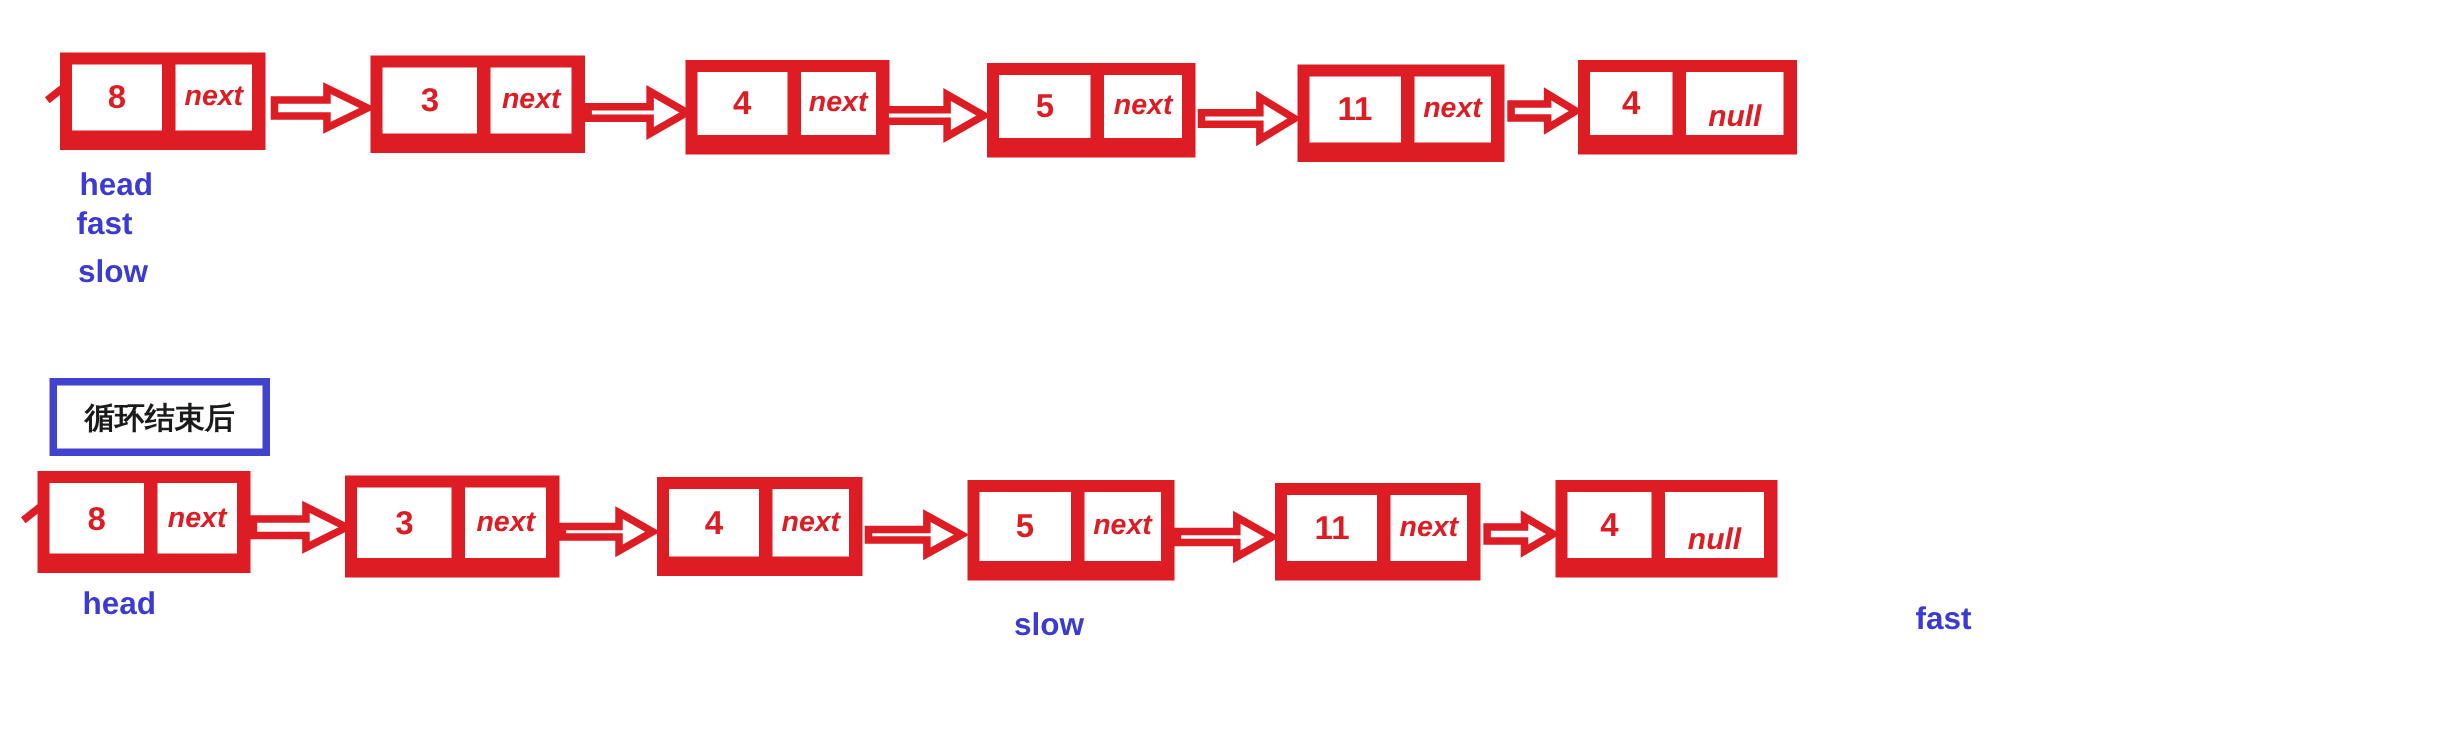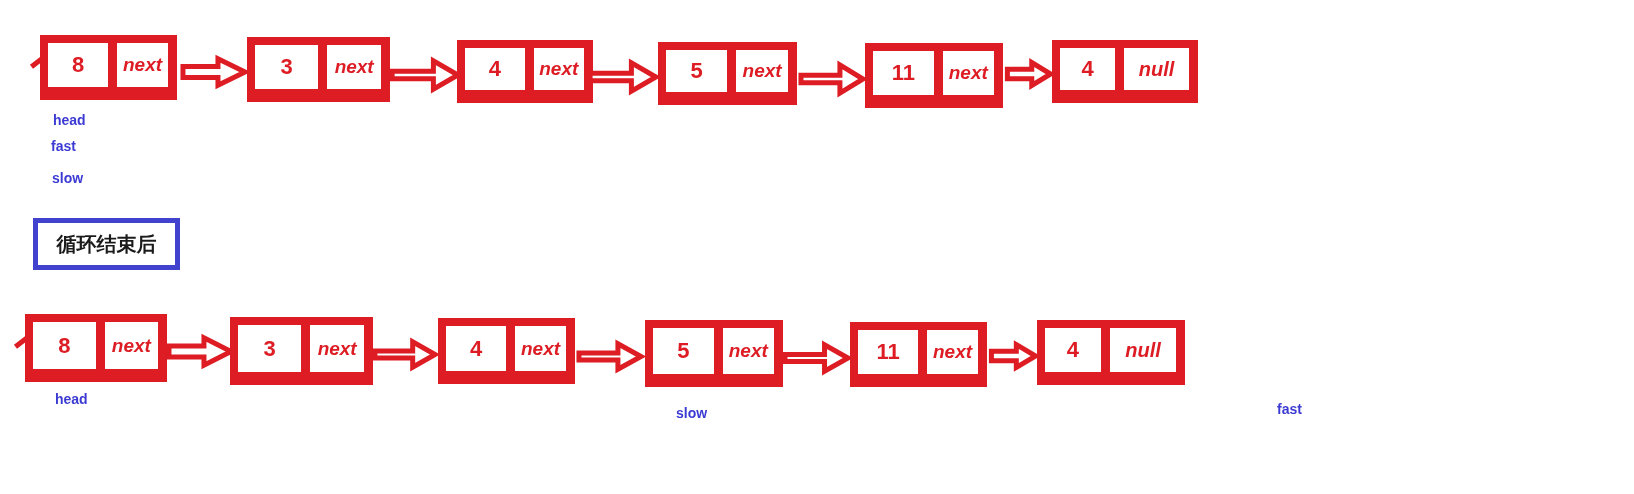--- a/index.html
+++ b/index.html
@@ -29,27 +29,27 @@
   .cell{
     background:#ffffff;
     display:flex;align-items:center;justify-content:center;
     color:var(--red);
     font-weight:bold;
     overflow:hidden;
   }
   .value-cell{flex:1.18;font-size:22px;}
   .pointer-cell{flex:1;font-size:19px;letter-spacing:0px;font-style:italic;}
   .null-node .value-cell{flex:1;}
-  .null-node .pointer-cell{flex:1.18;font-size:20px;}
+  .null-node .pointer-cell{flex:1.18;font-size:20px;align-items:flex-end;}
   .arrow{position:absolute;}
   .arrow svg{display:block;width:100%;height:100%;overflow:visible;}
   .ptr-label{
     position:absolute;
     color:var(--label-blue);
-    font-size:14px;
+    font-size:21px;
     font-weight:bold;
     white-space:nowrap;
   }
   .caption-box{
     position:absolute;
     border:5px solid var(--caption-border);
     background:#ffffff;
     display:flex;align-items:center;justify-content:center;
   }
   .caption-text{
@@ -142,21 +142,21 @@
           <span>4</span>
         </div>
         <div class="cell pointer-cell">
           <span>null</span>
         </div>
       </div>
       <div class="ptr-label" style="left: 53px; top: 112px; position: absolute;">head</div>
       <div class="ptr-label" style="left: 51px; top: 138px; position: absolute;">fast</div>
       <div class="ptr-label" style="left: 52px; top: 170px; position: absolute;">slow</div>
     </div>
-  <div class="caption-box" style="left:33px;top:218px;width:147px;height:52px;">
+  <div class="caption-box" style="left:33px;top:252px;width:147px;height:52px;">
     <span class="caption-text">循环结束后</span>
   </div>
   <div class="row">
       <div class="stub" style="left: 14px; top: 340px; width: 14px; height: 5px; position: absolute;"></div>
       <div class="node" style="left: 25px; top: 314px; width: 142px; height: 68px; position: absolute;">
         <div class="cell value-cell">
           <span>8</span>
         </div>
         <div class="cell pointer-cell">
           <span>next</span>

